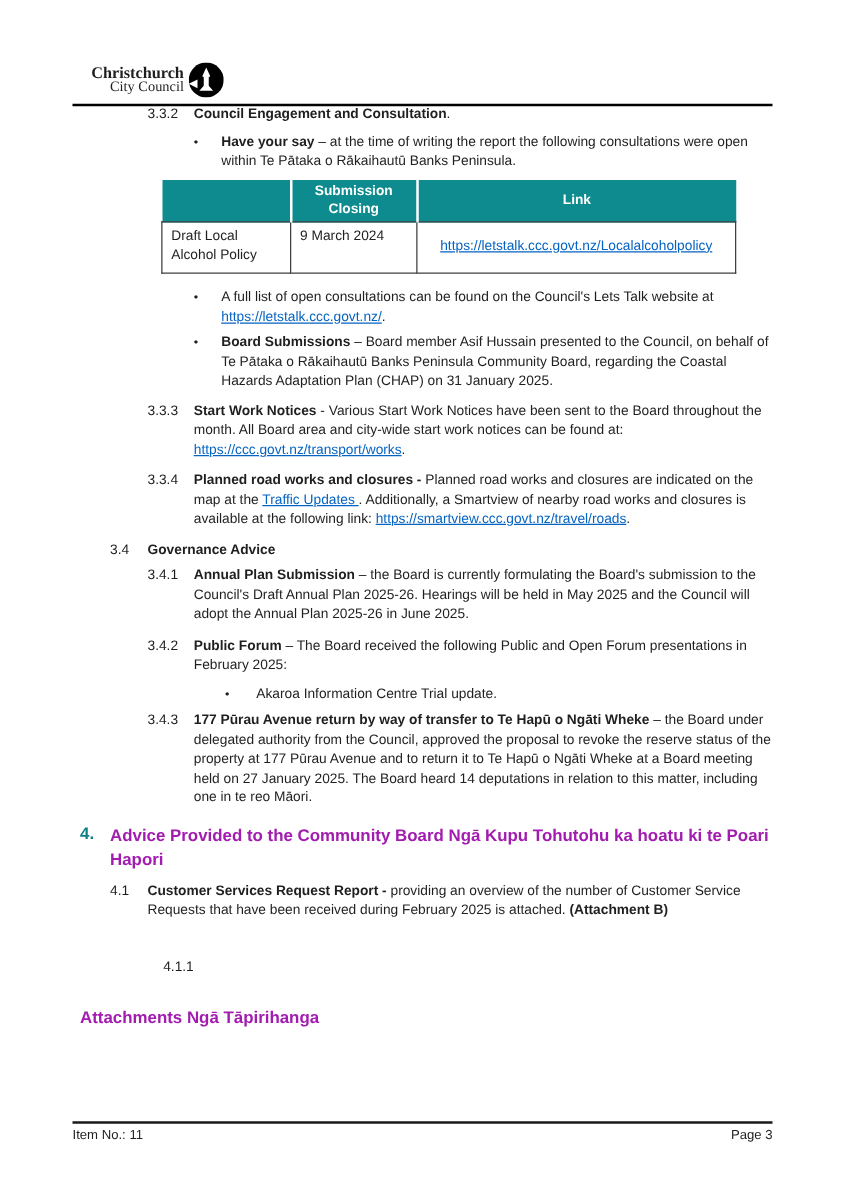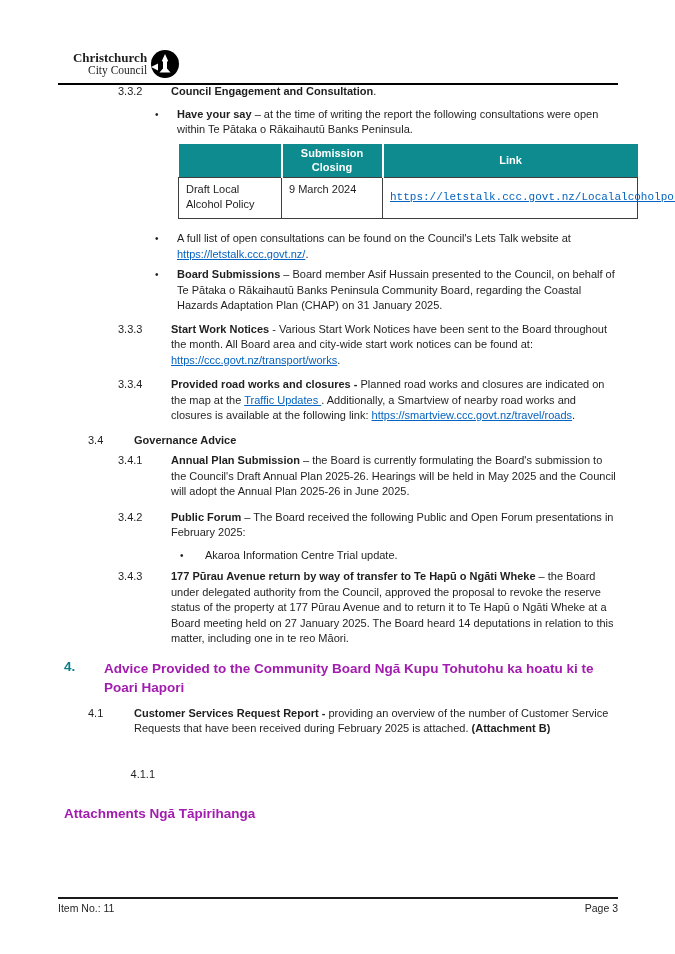--- a/index.html
+++ b/index.html
@@ -21,47 +21,47 @@
   .hdr-titles { font-weight:700; font-size:11.5px; line-height:19px; }
   .hdr-logo { display:flex; align-items:center; gap:4px; margin-top:14px; }
   .hdr-logo-text { text-align:right; font-family:"Liberation Serif", serif; line-height:13px; }
   .hdr-logo-text .l1 { font-weight:700; font-size:13px; }
   .hdr-logo-text .l2 { font-size:11.5px; }
   .logo-mark { width:28px; height:28px; }
 
   
   .content { position:absolute; top:84px; left:58px; width:560px; }
 
-  .num-item { display:grid;gap:16px; }
+  .num-item { display:grid; }
   .l3 { grid-template-columns:37px 1fr; padding-left:60px; }
   .l2 { grid-template-columns:30px 1fr; padding-left:30px; }
   .l1 { grid-template-columns:24px 1fr; padding-left:6px; }
 
   .li { display:grid; }
   .lvl-a { grid-template-columns:22px 1fr; padding-left:97px; }
   .lvl-b { grid-template-columns:25px 1fr; padding-left:122px; }
   .marker { font-size:10px; }
 
   .mb5 { margin-bottom:5px; }  .mb6 { margin-bottom:6px; }
   .mb7 { margin-bottom:7px; }  .mb8 { margin-bottom:8px; }
   .mb9 { margin-bottom:9px; }  .mb10 { margin-bottom:10px; }
 
   
   .ct {
     border-collapse:collapse; table-layout:fixed; width:459px;
-    margin:3px 0 12px 120px; font-size:11px;
+    margin:3px 0 12px 71px; font-size:11px;
   }
   .ct col.c1 { width:103px; } .ct col.c2 { width:101px; } .ct col.c3 { width:255px; }
   .ct th {
     background:#0D8B8E; color:#fff; font-weight:700; text-align:center;
     vertical-align:middle; padding:2px 4px; height:34px; line-height:14.5px;
   }
   .ct th + th { border-left:2px solid #fff; }
   .ct td { border:1px solid #3f3f3f; padding:4px 7px 6px 7px; vertical-align:top; line-height:15px; }
-  .ct td.center { text-align:center; vertical-align:middle;font-family:Liberation Mono, monospace; }
+  .ct td.center { text-align:center; vertical-align:middle; }
 
   .teal-h { color:#a21caf; font-weight:700; font-size:13.5px; line-height:19px; }
   .sec4 { margin-top:12px; margin-bottom:9px; }
   .sec4 .num { color:#0F7E87; font-weight:700; font-size:13.5px; }
   .s41 { margin-bottom:30px; }
   .s411 { margin-bottom:22px;text-align:right; }
   .attach-h { padding-left:6px; }
 
   
   .ftr {
@@ -133,21 +133,21 @@
       <div><span class="b">Board Submissions</span><span> – Board member Asif Hussain presented to the Council, on behalf of Te Pātaka o Rākaihautū Banks Peninsula Community Board, regarding the Coastal Hazards Adaptation Plan (CHAP) on 31 January 2025.</span></div>
     </div>
 
     <div class="num-item l3 mb9">
       <span class="num">3.3.3</span>
       <div><span class="b">Start Work Notices</span><span> - Various Start Work Notices have been sent to the Board throughout the month.  All Board area and city-wide start work notices can be found at: </span><a class="doclink">https://ccc.govt.nz/transport/works</a><span>.</span></div>
     </div>
 
     <div class="num-item l3 mb9">
       <span class="num">3.3.4</span>
-      <div><span class="b">Provided road works and closures -</span><span> Planned road works and closures are indicated on the map at the </span><a class="doclink">Traffic Updates </a><span>. Additionally, a Smartview of nearby road works and closures is available at the following link: </span><a class="doclink">https://smartview.ccc.govt.nz/travel/roads</a><span>.</span></div>
+      <div><span class="b">Planned road works and closures -</span><span> Planned road works and closures are indicated on the map at the </span><a class="doclink">Traffic Updates </a><span>. Additionally, a Smartview of nearby road works and closures is available at the following link: </span><a class="doclink">https://smartview.ccc.govt.nz/travel/roads</a><span>.</span></div>
     </div>
 
     <div class="num-item l2 mb5">
       <span class="num">3.4</span>
       <div class="b">Governance Advice</div>
     </div>
 
     <div class="num-item l3 mb10">
       <span class="num">3.4.1</span>
       <div><span class="b">Annual Plan Submission</span><span> – the Board is currently formulating the Board's submission to the Council's Draft Annual Plan 2025-26.  Hearings will be held in May 2025 and the Council will adopt the Annual Plan 2025-26 in June 2025.</span></div>

